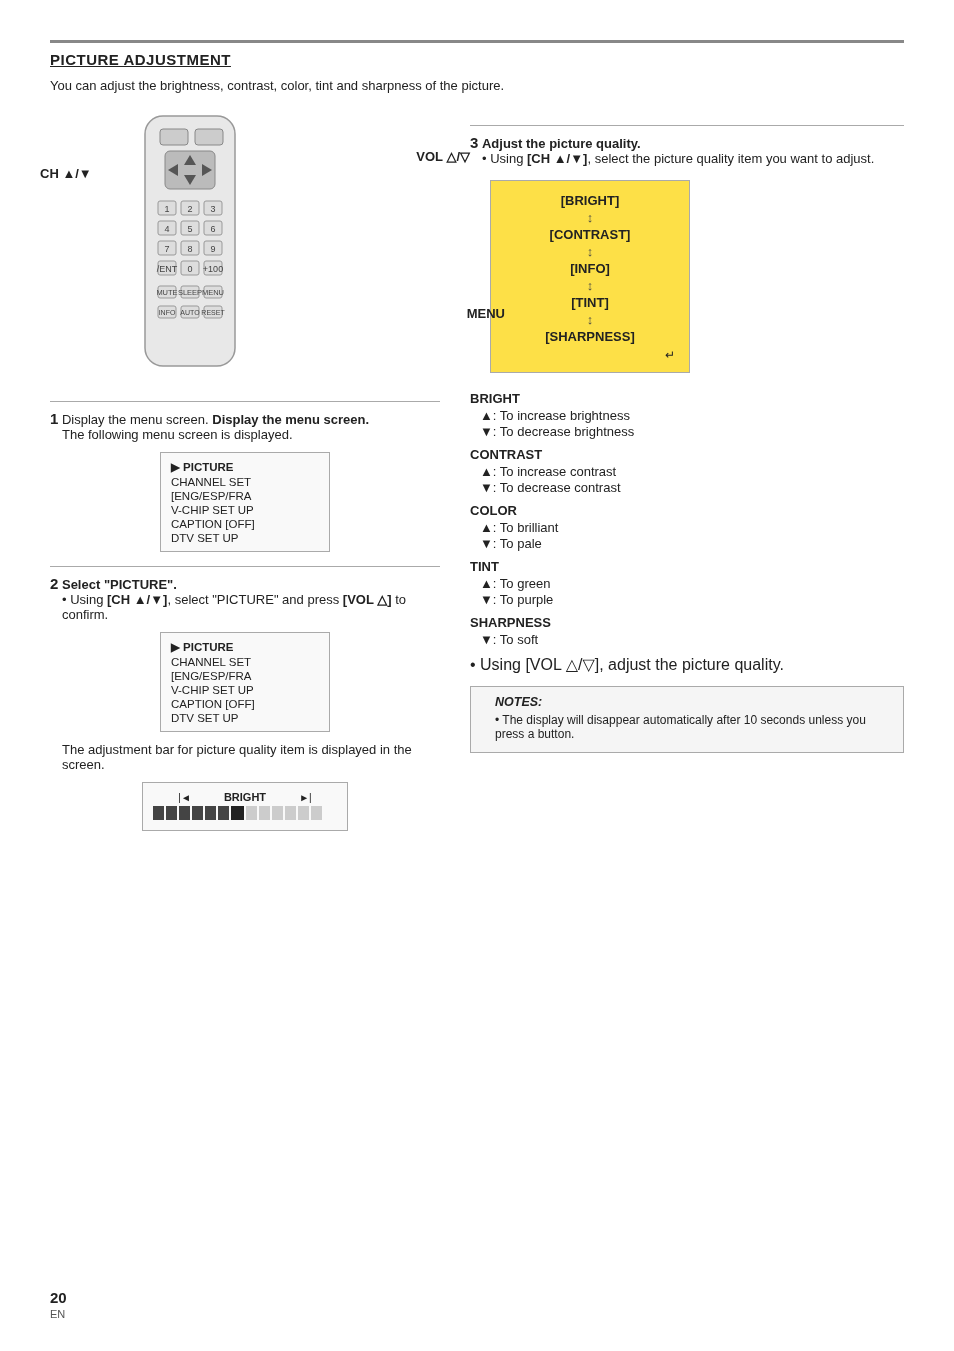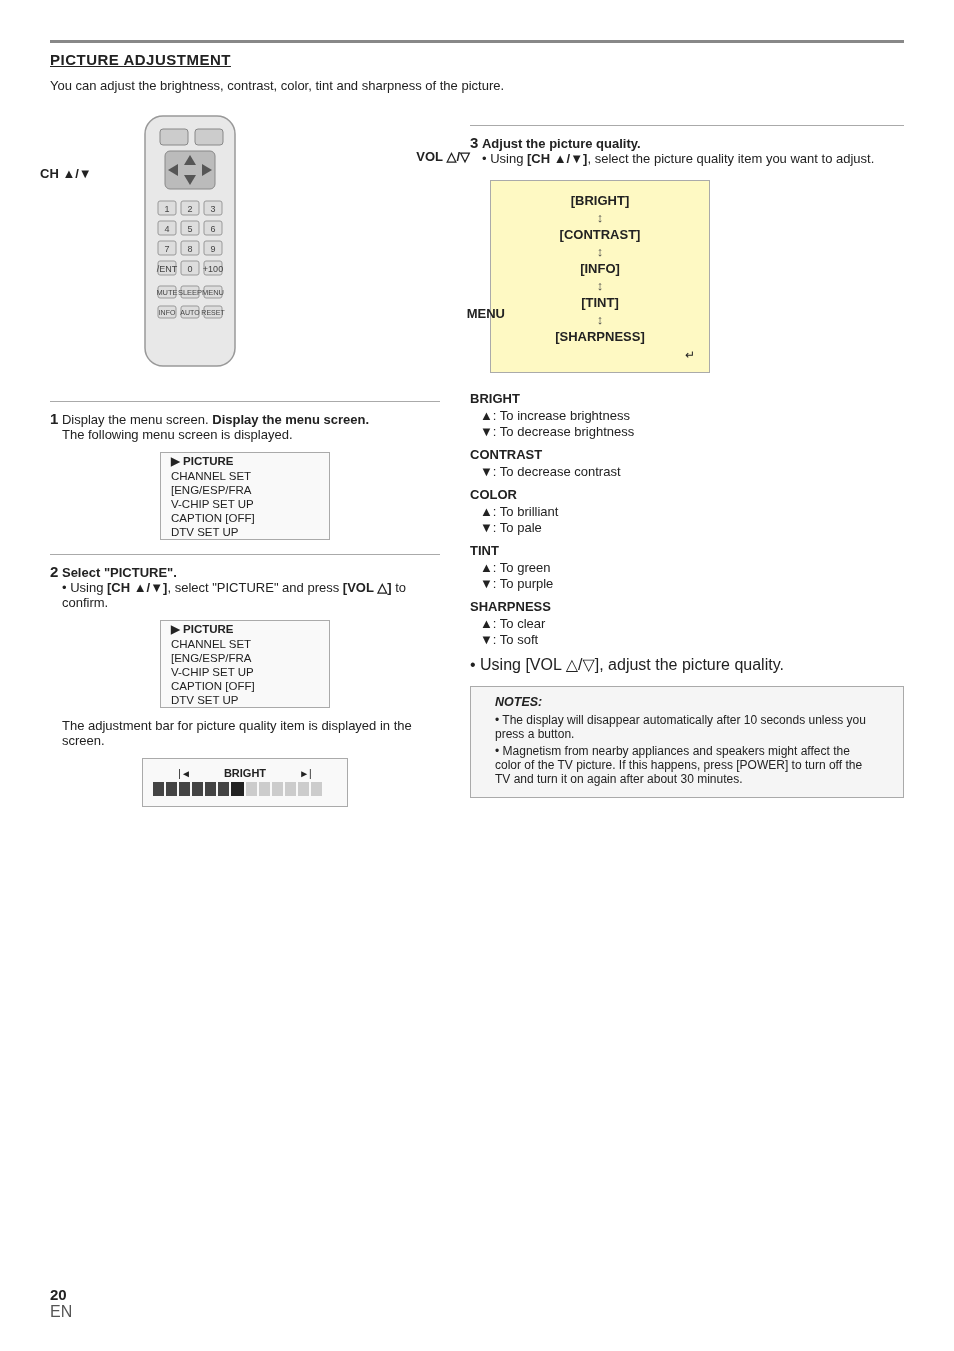--- a/index.html
+++ b/index.html
@@ -81,21 +81,21 @@
       font-size: 13px;
       margin-bottom: 4px;
       margin-left: 12px;
     }
     
     .menu-box {
       border: 1px solid #aaa;
       background: #f9f9f9;
       width: 170px;
       margin: 10px auto 10px auto;
-      padding: 0 10px;
+      padding: 6px 10px;
       font-size: 11.5px;
     }
     .menu-box .menu-item {
       padding: 1px 0;
     }
     .menu-box .menu-item.selected {
       font-weight: bold;
     }
     
     .bright-bar-container {
@@ -124,22 +124,22 @@
     .bright-bar-seg.empty {
       background: #ccc;
     }
     .bright-bar-seg.center {
       background: #222;
       width: 13px;
     }
     
     .quality-box {
       border: 1px solid #aaa;
-      background: #fef9c3;
-      width: 220px;
+      background: #fde047;
+      width: 200px;
       margin: 14px auto 18px 20px;
       padding: 10px 14px;
       font-size: 12.5px;
     }
     .quality-item {
       text-align: center;
       font-weight: bold;
       font-size: 13px;
       margin: 2px 0;
     }
@@ -183,21 +183,21 @@
       bottom: 30px;
       left: 50px;
       font-size: 13px;
     }
     .footer-num {
       font-weight: bold;
       font-size: 15px;
       margin-top: 24px;
     }
     .footer-en {
-      font-size: 16px;
+      font-size: 11px;
       color: #555;
     }
     .right-section-rule {
       border-top: 1px solid #aaa;
       margin: 14px 0 8px 0;
     }
     b { font-weight: bold; }
   </style>
 </head>
 <body>
@@ -369,40 +369,39 @@
           <div class="quality-arrow">↕</div>
           <div class="quality-item">[SHARPNESS]</div>
           <div style="text-align:right; font-size:12px; margin-top:4px;">↵</div>
         </div>
 
         <div class="adj-section-title">BRIGHT</div>
         <div class="adj-item">▲: To increase brightness</div>
         <div class="adj-item">▼: To decrease brightness</div>
 
         <div class="adj-section-title">CONTRAST</div>
+        <div class="adj-item">▲: To increase contrast</div>
         <div class="adj-item">▼: To decrease contrast</div>
 
         <div class="adj-section-title">COLOR</div>
         <div class="adj-item">▲: To brilliant</div>
         <div class="adj-item">▼: To pale</div>
 
         <div class="adj-section-title">TINT</div>
         <div class="adj-item">▲: To green</div>
         <div class="adj-item">▼: To purple</div>
 
         <div class="adj-section-title">SHARPNESS</div>
-        <div class="adj-item">▲: To clear</div>
         <div class="adj-item">▼: To soft</div>
 
         <div style="margin: 8px 0 10px 0; font-size:16px;">• Using [VOL △/▽], adjust the picture quality.</div>
 
         <div class="notes-box">
           <div class="notes-title">NOTES:</div>
           <div class="notes-item">• The display will disappear automatically after 10 seconds unless you press a button.</div>
-          <div class="notes-item">• Magnetism from nearby appliances and speakers might affect the color of the TV picture. If this happens, press [POWER] to turn off the TV and turn it on again after about 30 minutes.</div>
         </div>
 
       </div>
     </div>
   </div>
 
   <div class="footer">
     <span class="footer-num">20</span><br>
     <span class="footer-en">EN</span>
   </div>

